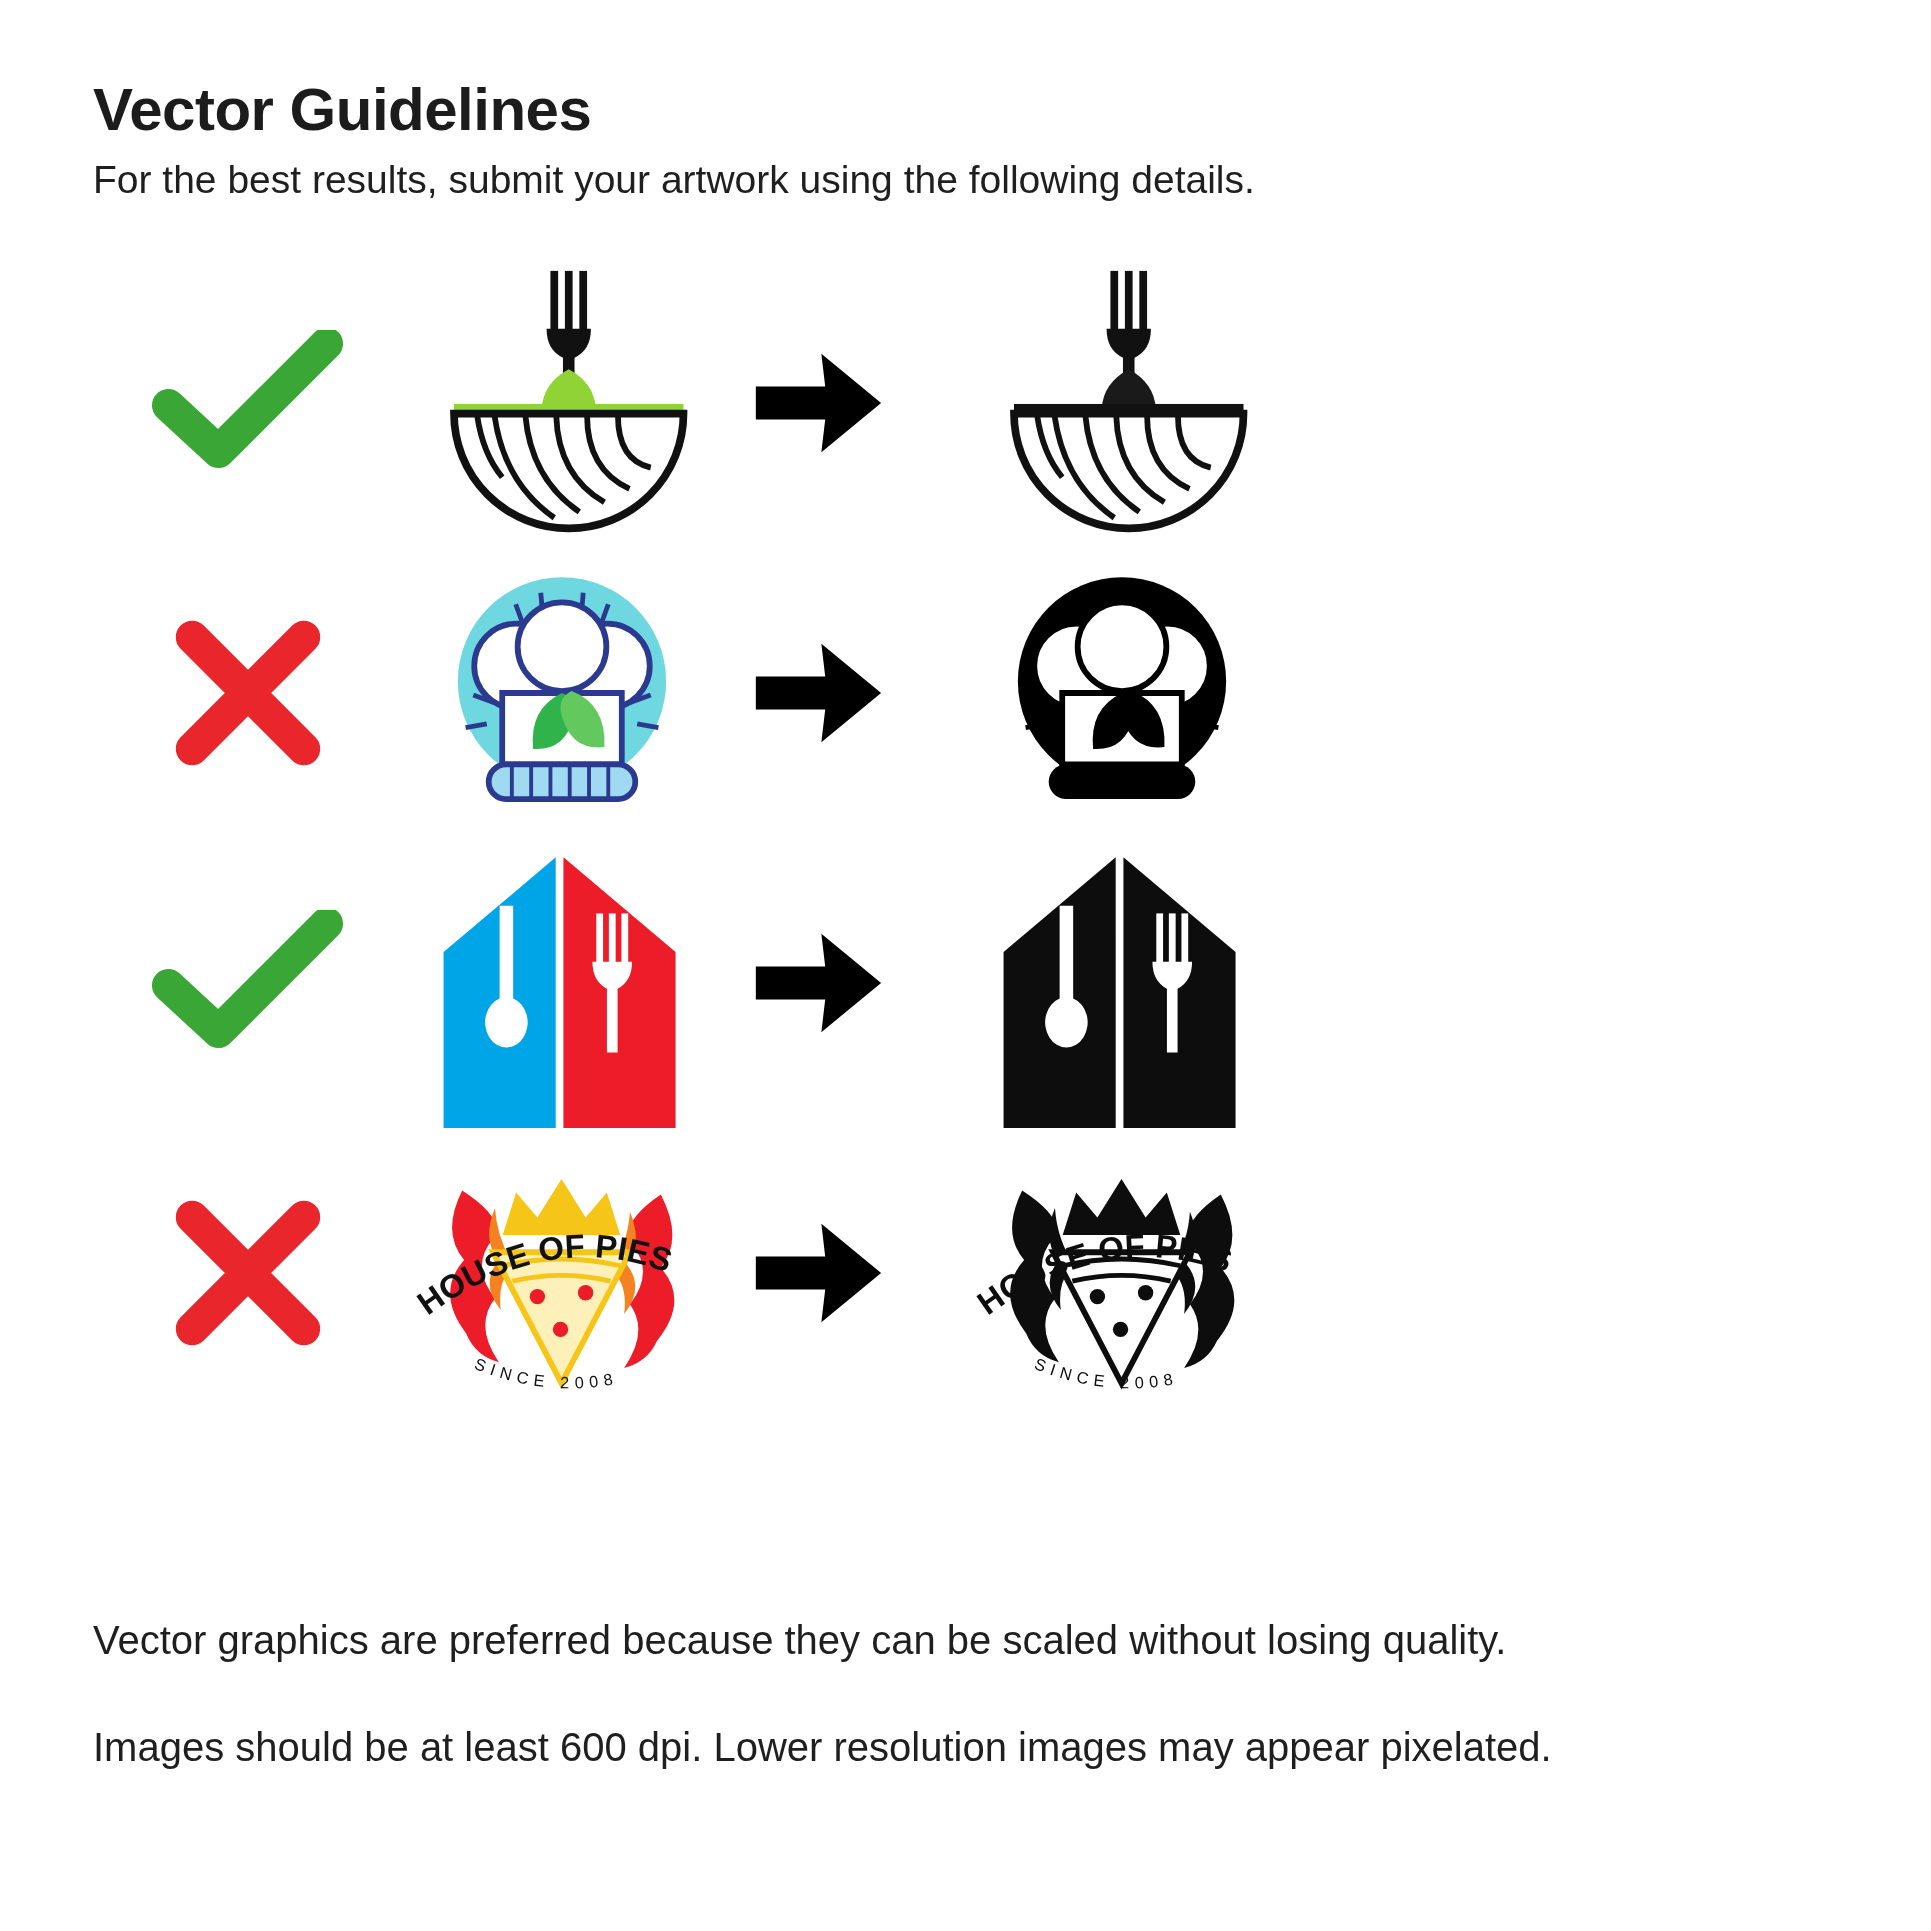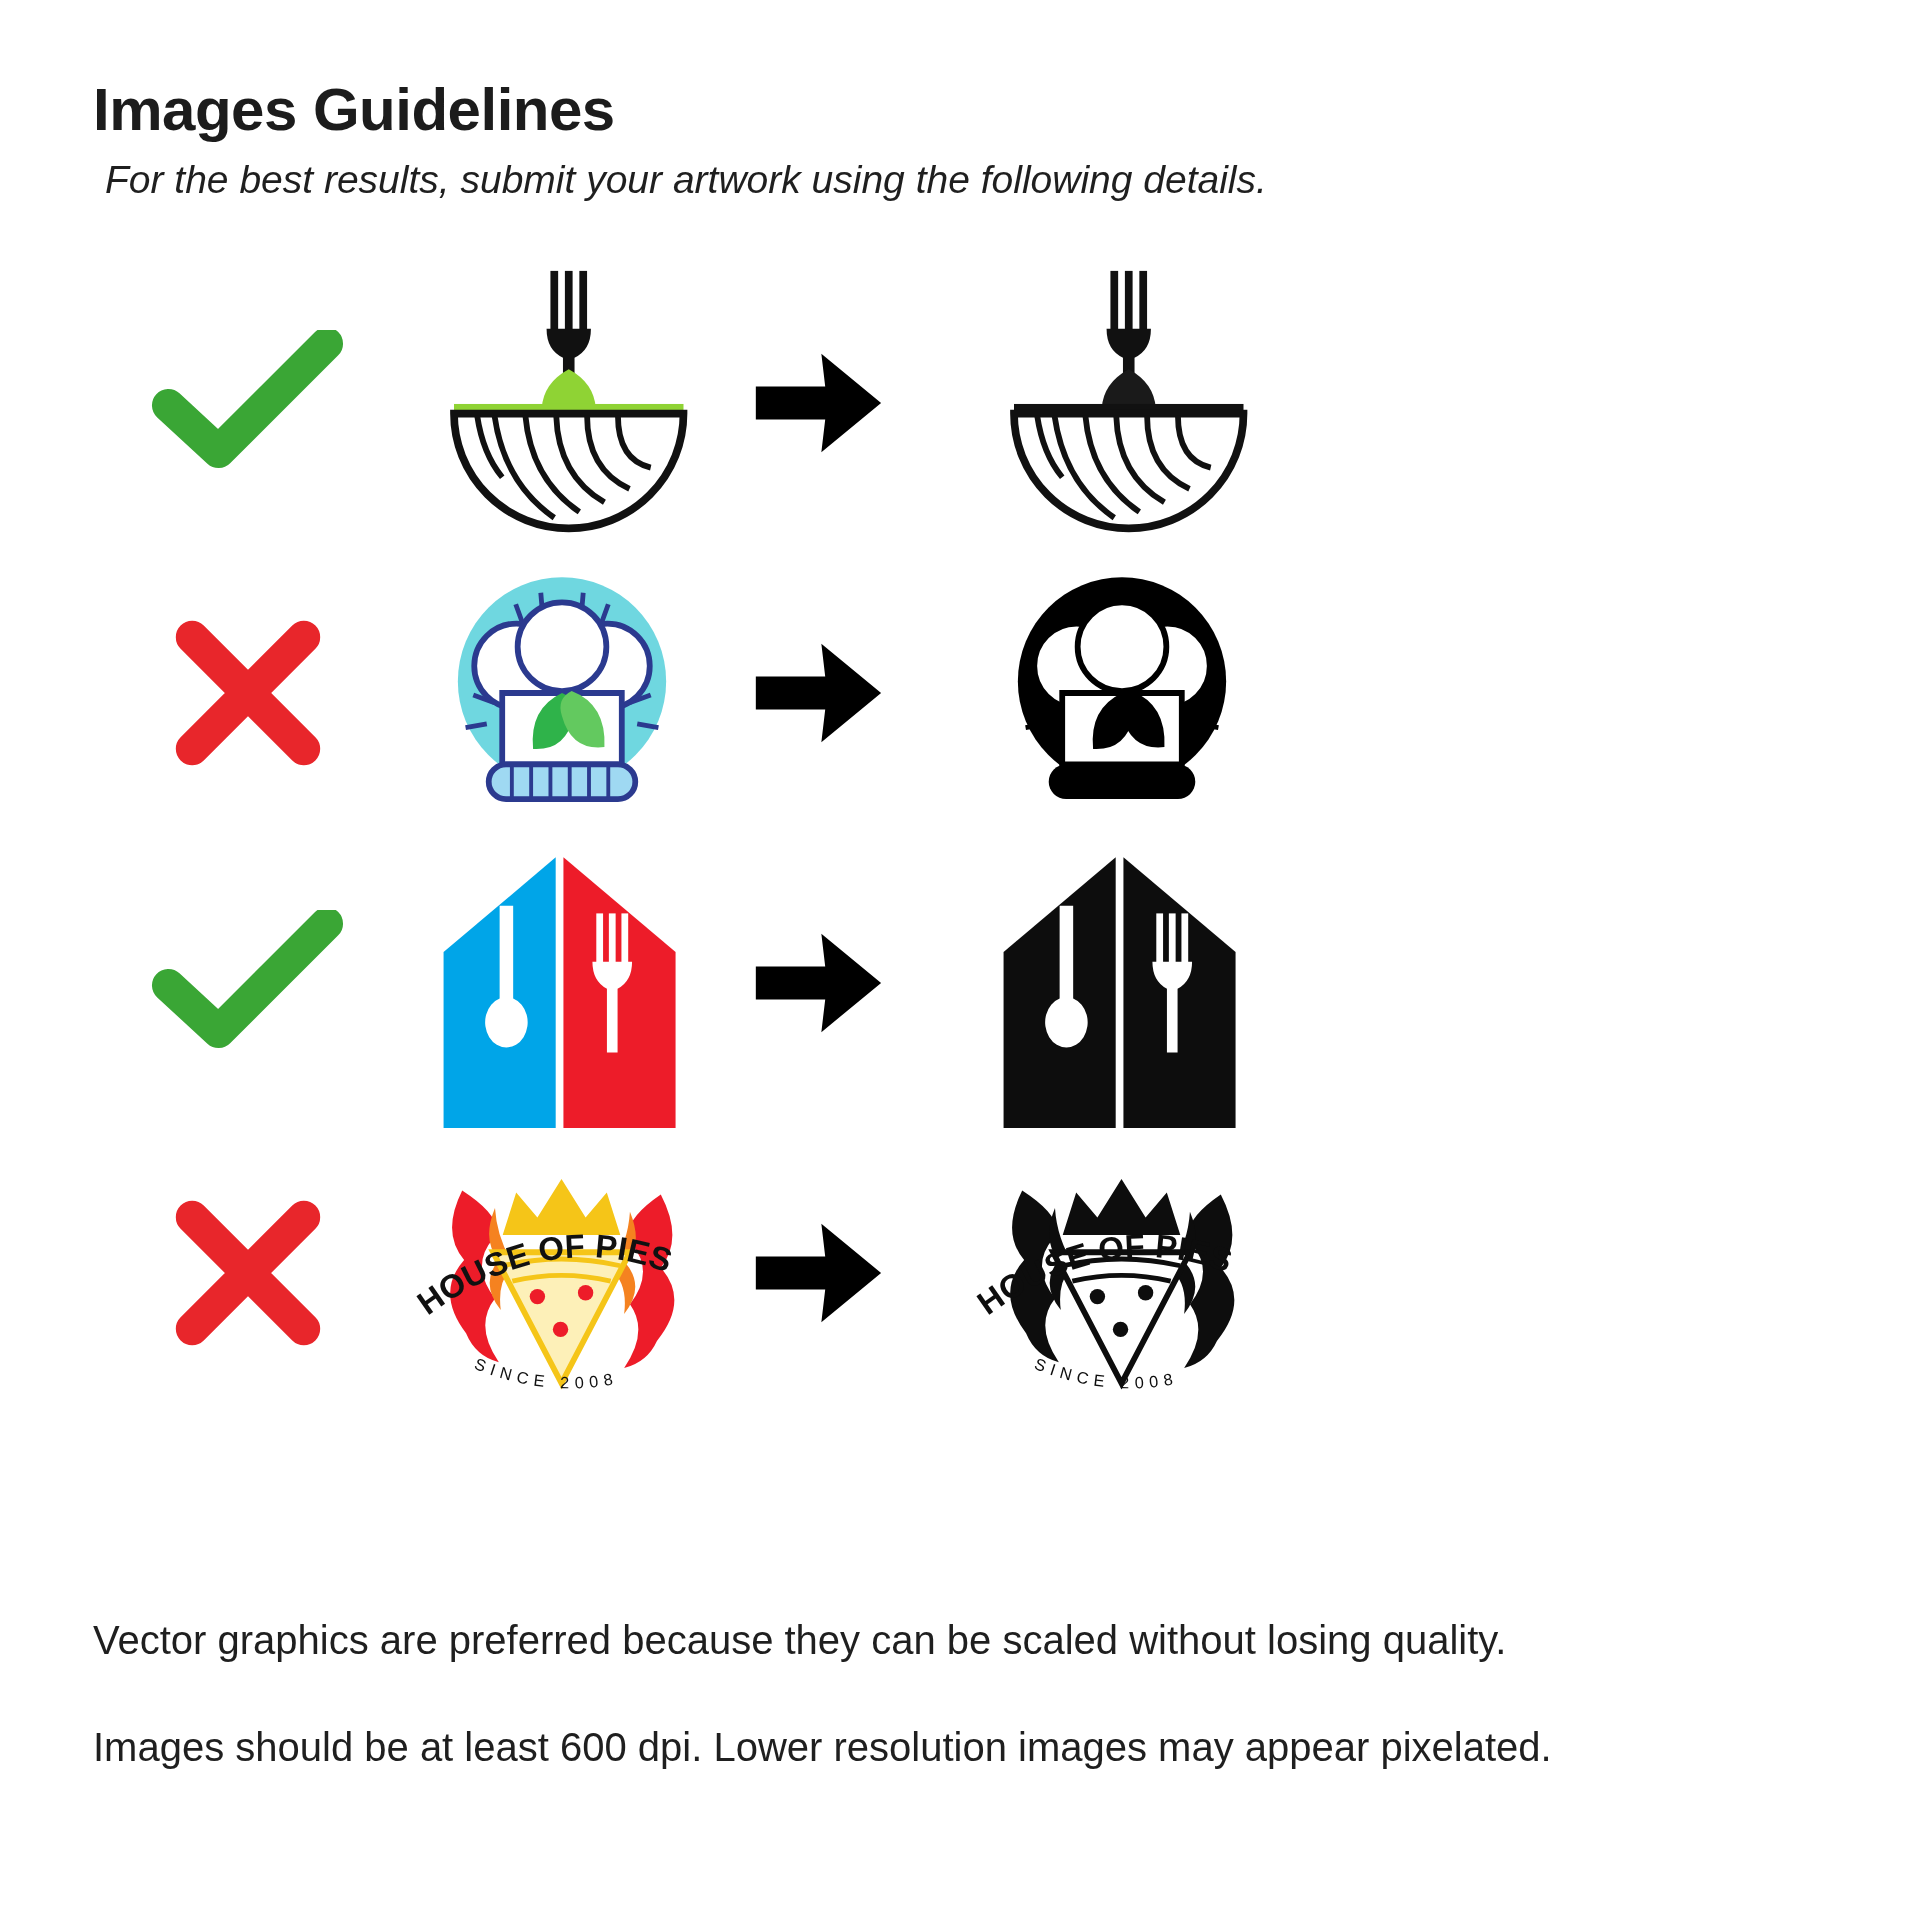--- a/index.html
+++ b/index.html
@@ -25,23 +25,22 @@
   .title {
     font-size: 60px;
     font-weight: bold;
     letter-spacing: -0.5px;
     margin: 0 0 13.5px 0;
     color: #1c1c1c;
   }
   .subtitle {
     font-size: 39px;
     font-weight: normal;
-    margin: 12px;
+    margin: 0;
     color: #1f1f1f;
-    font-style: italic;
   }
   .rows {
     margin-top: 56px;
     display: flex;
     flex-direction: column;
   }
   .row {
     display: flex;
     align-items: center;
     height: 290px;
@@ -85,21 +84,21 @@
   .footer .gap {
     height: 54px;
   }
   svg { display: block; }
 </style>
 </head>
 <body>
 
 <div class="page">
 
-  <h1 class="title">Images Guidelines</h1>
+  <h1 class="title">Vector Guidelines</h1>
   <p class="subtitle">For the best results, submit your artwork using the following details.</p>
 
   <div class="rows">
 
     <div class="row">
       <div class="mark-cell">
         <span>
           <svg width="193" height="145" viewBox="0 0 200 150">
             <path d="M18 78 L70 126 L182 14" fill="none" stroke="#3aa635" stroke-width="34" stroke-linecap="round" stroke-linejoin="round"></path>
           </svg>

